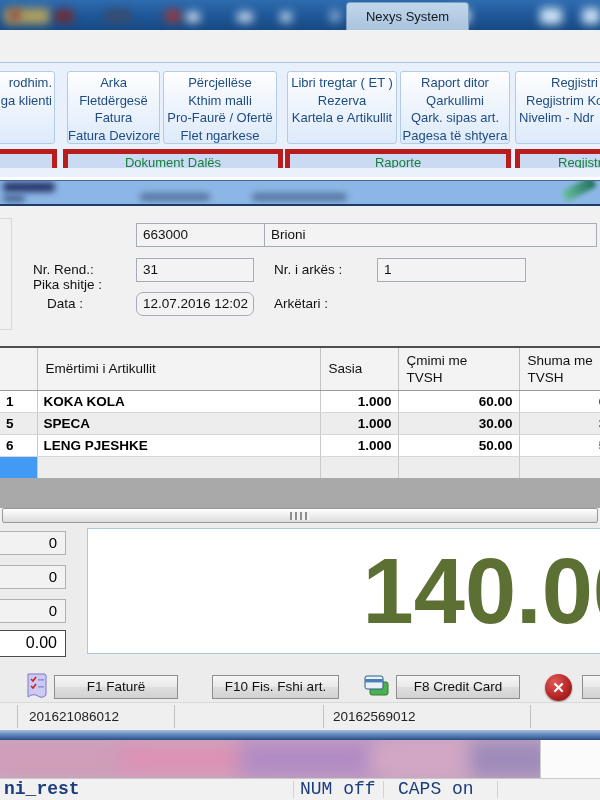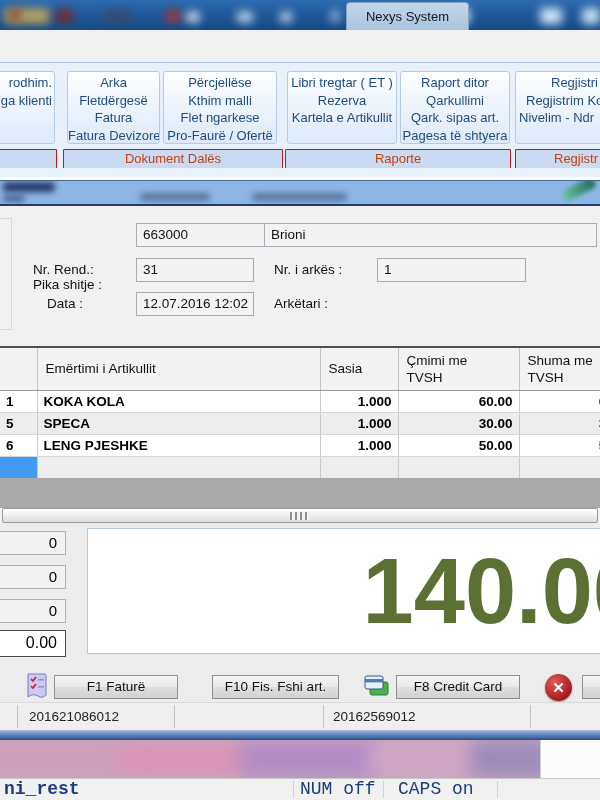--- a/index.html
+++ b/index.html
@@ -20,21 +20,21 @@
   .menu-items{position:absolute;right:34px;top:0;height:31px;display:flex;gap:13px;align-items:center;}
   .menu-items span{font-size:13.5px;color:#16365e;cursor:default;}
 
   
   .ribbon{position:absolute;left:0;top:62px;width:600px;height:106px;
     background:#e7f0fb;border-top:1px solid #aec6e4;}
   .stack{position:absolute;top:8px;height:73px;border:1px solid #b4cbe8;border-radius:3px;
     background:linear-gradient(#fdfeff,#ecf3fc 55%,#ddeafa);padding-top:2px;overflow:hidden;}
   .ritem{height:17.5px;line-height:17.5px;font-size:13px;color:#1d4c80;text-align:center;white-space:nowrap;}
   .glabel{position:absolute;top:86px;height:26px;line-height:18px;background:#cbdaf3;
-    border:1px solid #b91c1c;border-radius:0 0 3px 3px;font-size:13px;color:#c2410c;text-align:center;white-space:nowrap;overflow:hidden;}
+    border:5px solid #b91c1c;border-radius:0 0 3px 3px;font-size:13px;color:#15803d;text-align:center;white-space:nowrap;overflow:hidden;}
   .stack.cut-left .ritem{text-align:right;padding-right:2px;}
   .g3 .ritem{text-align:left;}
   .g3 .ritem:nth-child(1){padding-left:35px;}
   .g3 .ritem:nth-child(2){padding-left:10px;}
   .g3 .ritem:nth-child(3){padding-left:3px;}
   .glabel.l3{text-align:left;padding-left:38px;}
 
   
   .gapline{position:absolute;left:0;top:168px;width:600px;height:9px;background:#e9f1fb;}
   .whiteline{position:absolute;left:0;top:177px;width:600px;height:3px;background:#fbfdff;}
@@ -139,22 +139,22 @@
 
     <div class="stack" style="left:67px;width:93px;">
         <div class="ritem">Arka</div>
         <div class="ritem">Fletdërgesë</div>
         <div class="ritem">Fatura</div>
         <div class="ritem">Fatura Devizore</div>
       </div>
     <div class="stack" style="left:163px;width:114px;">
         <div class="ritem">Përcjellëse</div>
         <div class="ritem">Kthim malli</div>
+        <div class="ritem">Pro-Faurë / Ofertë</div>
         <div class="ritem">Flet ngarkese</div>
-        <div class="ritem">Pro-Faurë / Ofertë</div>
       </div>
     <div class="glabel" style="left:63px;width:220px;">Dokument Dalës</div>
 
     <div class="stack" style="left:287px;width:110px;">
         <div class="ritem">Libri tregtar  ( ET )</div>
         <div class="ritem">Rezerva</div>
         <div class="ritem">Kartela e Artikullit</div>
       </div>
     <div class="stack" style="left:400px;width:110px;">
         <div class="ritem">Raport ditor</div>
@@ -189,21 +189,21 @@
     <div class="flabel" style="left:33px;top:23px;margin-top:44px;">Pika shitje :</div>
     <div class="field" style="left:136px;top:17px;width:140px;">663000</div>
     <div class="field" style="left:264px;top:17px;width:333px;">Brioni</div>
 
     <div class="flabel" style="left:33px;top:52px;">Nr. Rend.:</div>
     <div class="field" style="left:136px;top:52px;width:118px;">31</div>
     <div class="flabel" style="left:274px;top:52px;">Nr. i arkës :</div>
     <div class="field" style="left:377px;top:52px;width:149px;">1</div>
 
     <div class="flabel" style="left:47px;top:86px;">Data :</div>
-    <div class="field" style="left:136px;top:86px;width:118px;">12.07.2016 12:02</div>
+    <div class="field" style="left:136px;top:86px;width:118px;border-radius:7px;">12.07.2016 12:02</div>
     <div class="flabel" style="left:274px;top:86px;">Arkëtari :</div>
   </div>
 
   <div class="tbl-topline"></div>
   <table class="grid">
     <colgroup>
         <col style="width:37px">
         <col style="width:283px">
         <col style="width:78px">
         <col style="width:121px">

